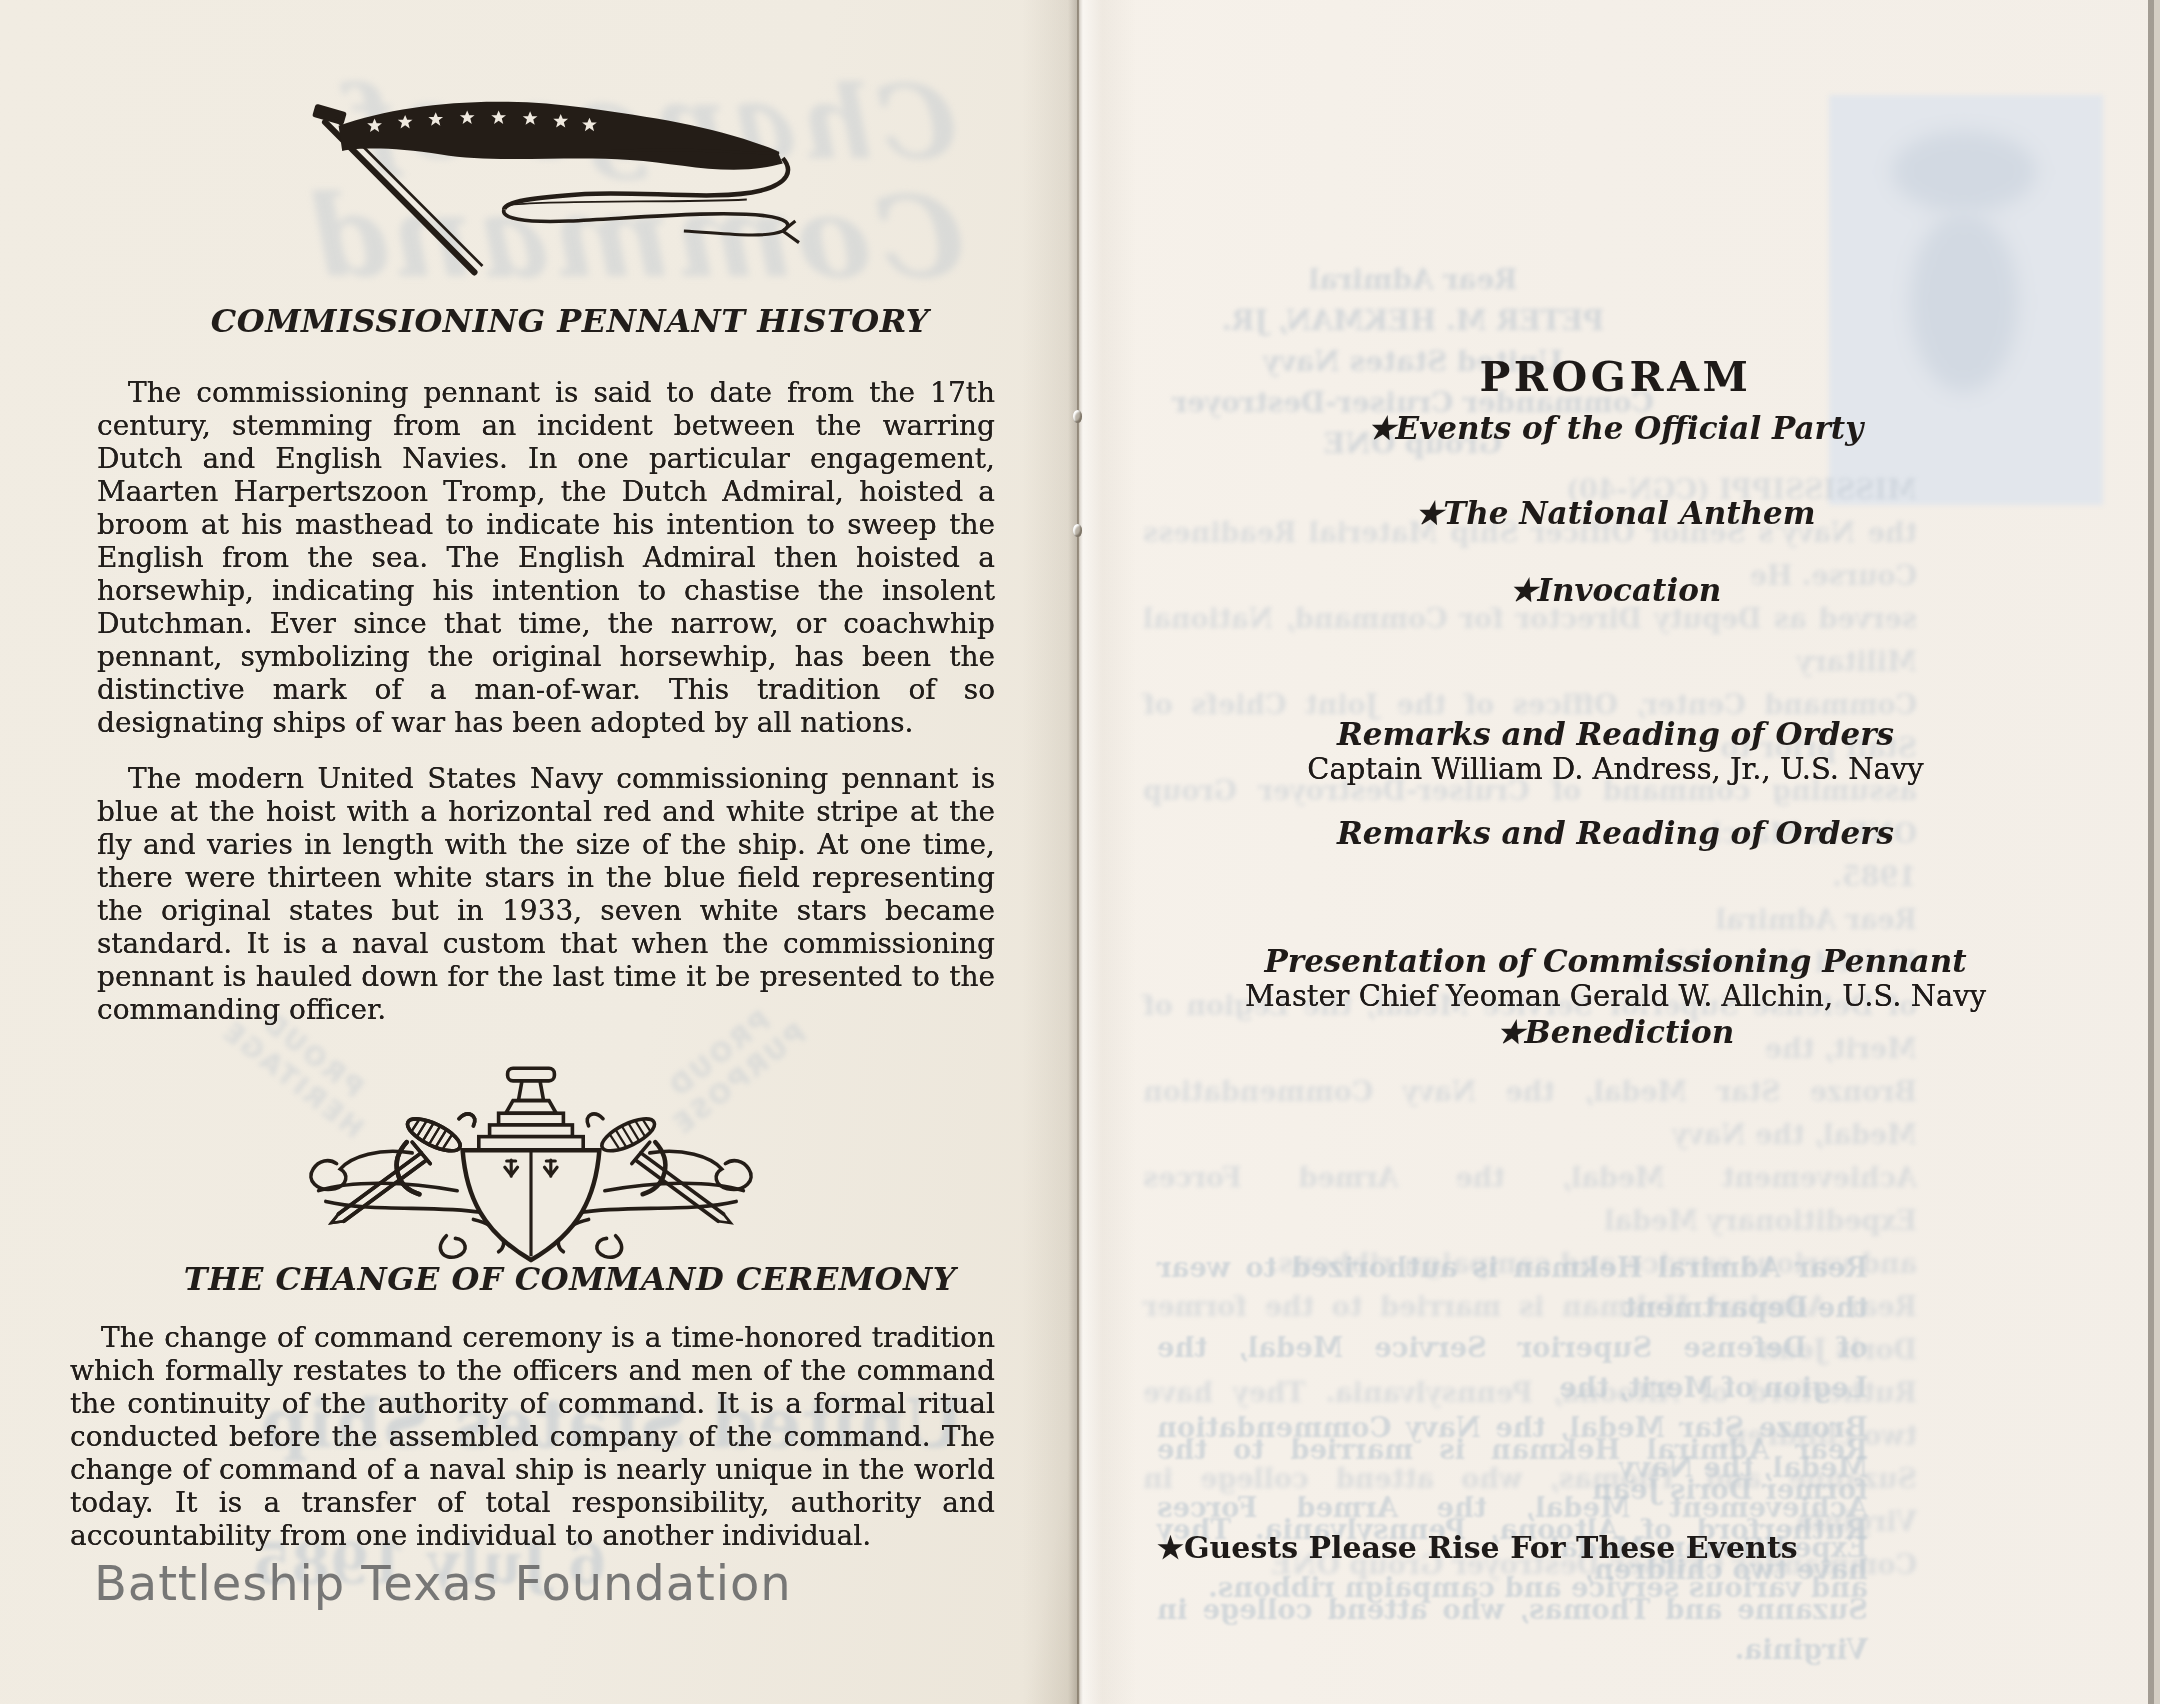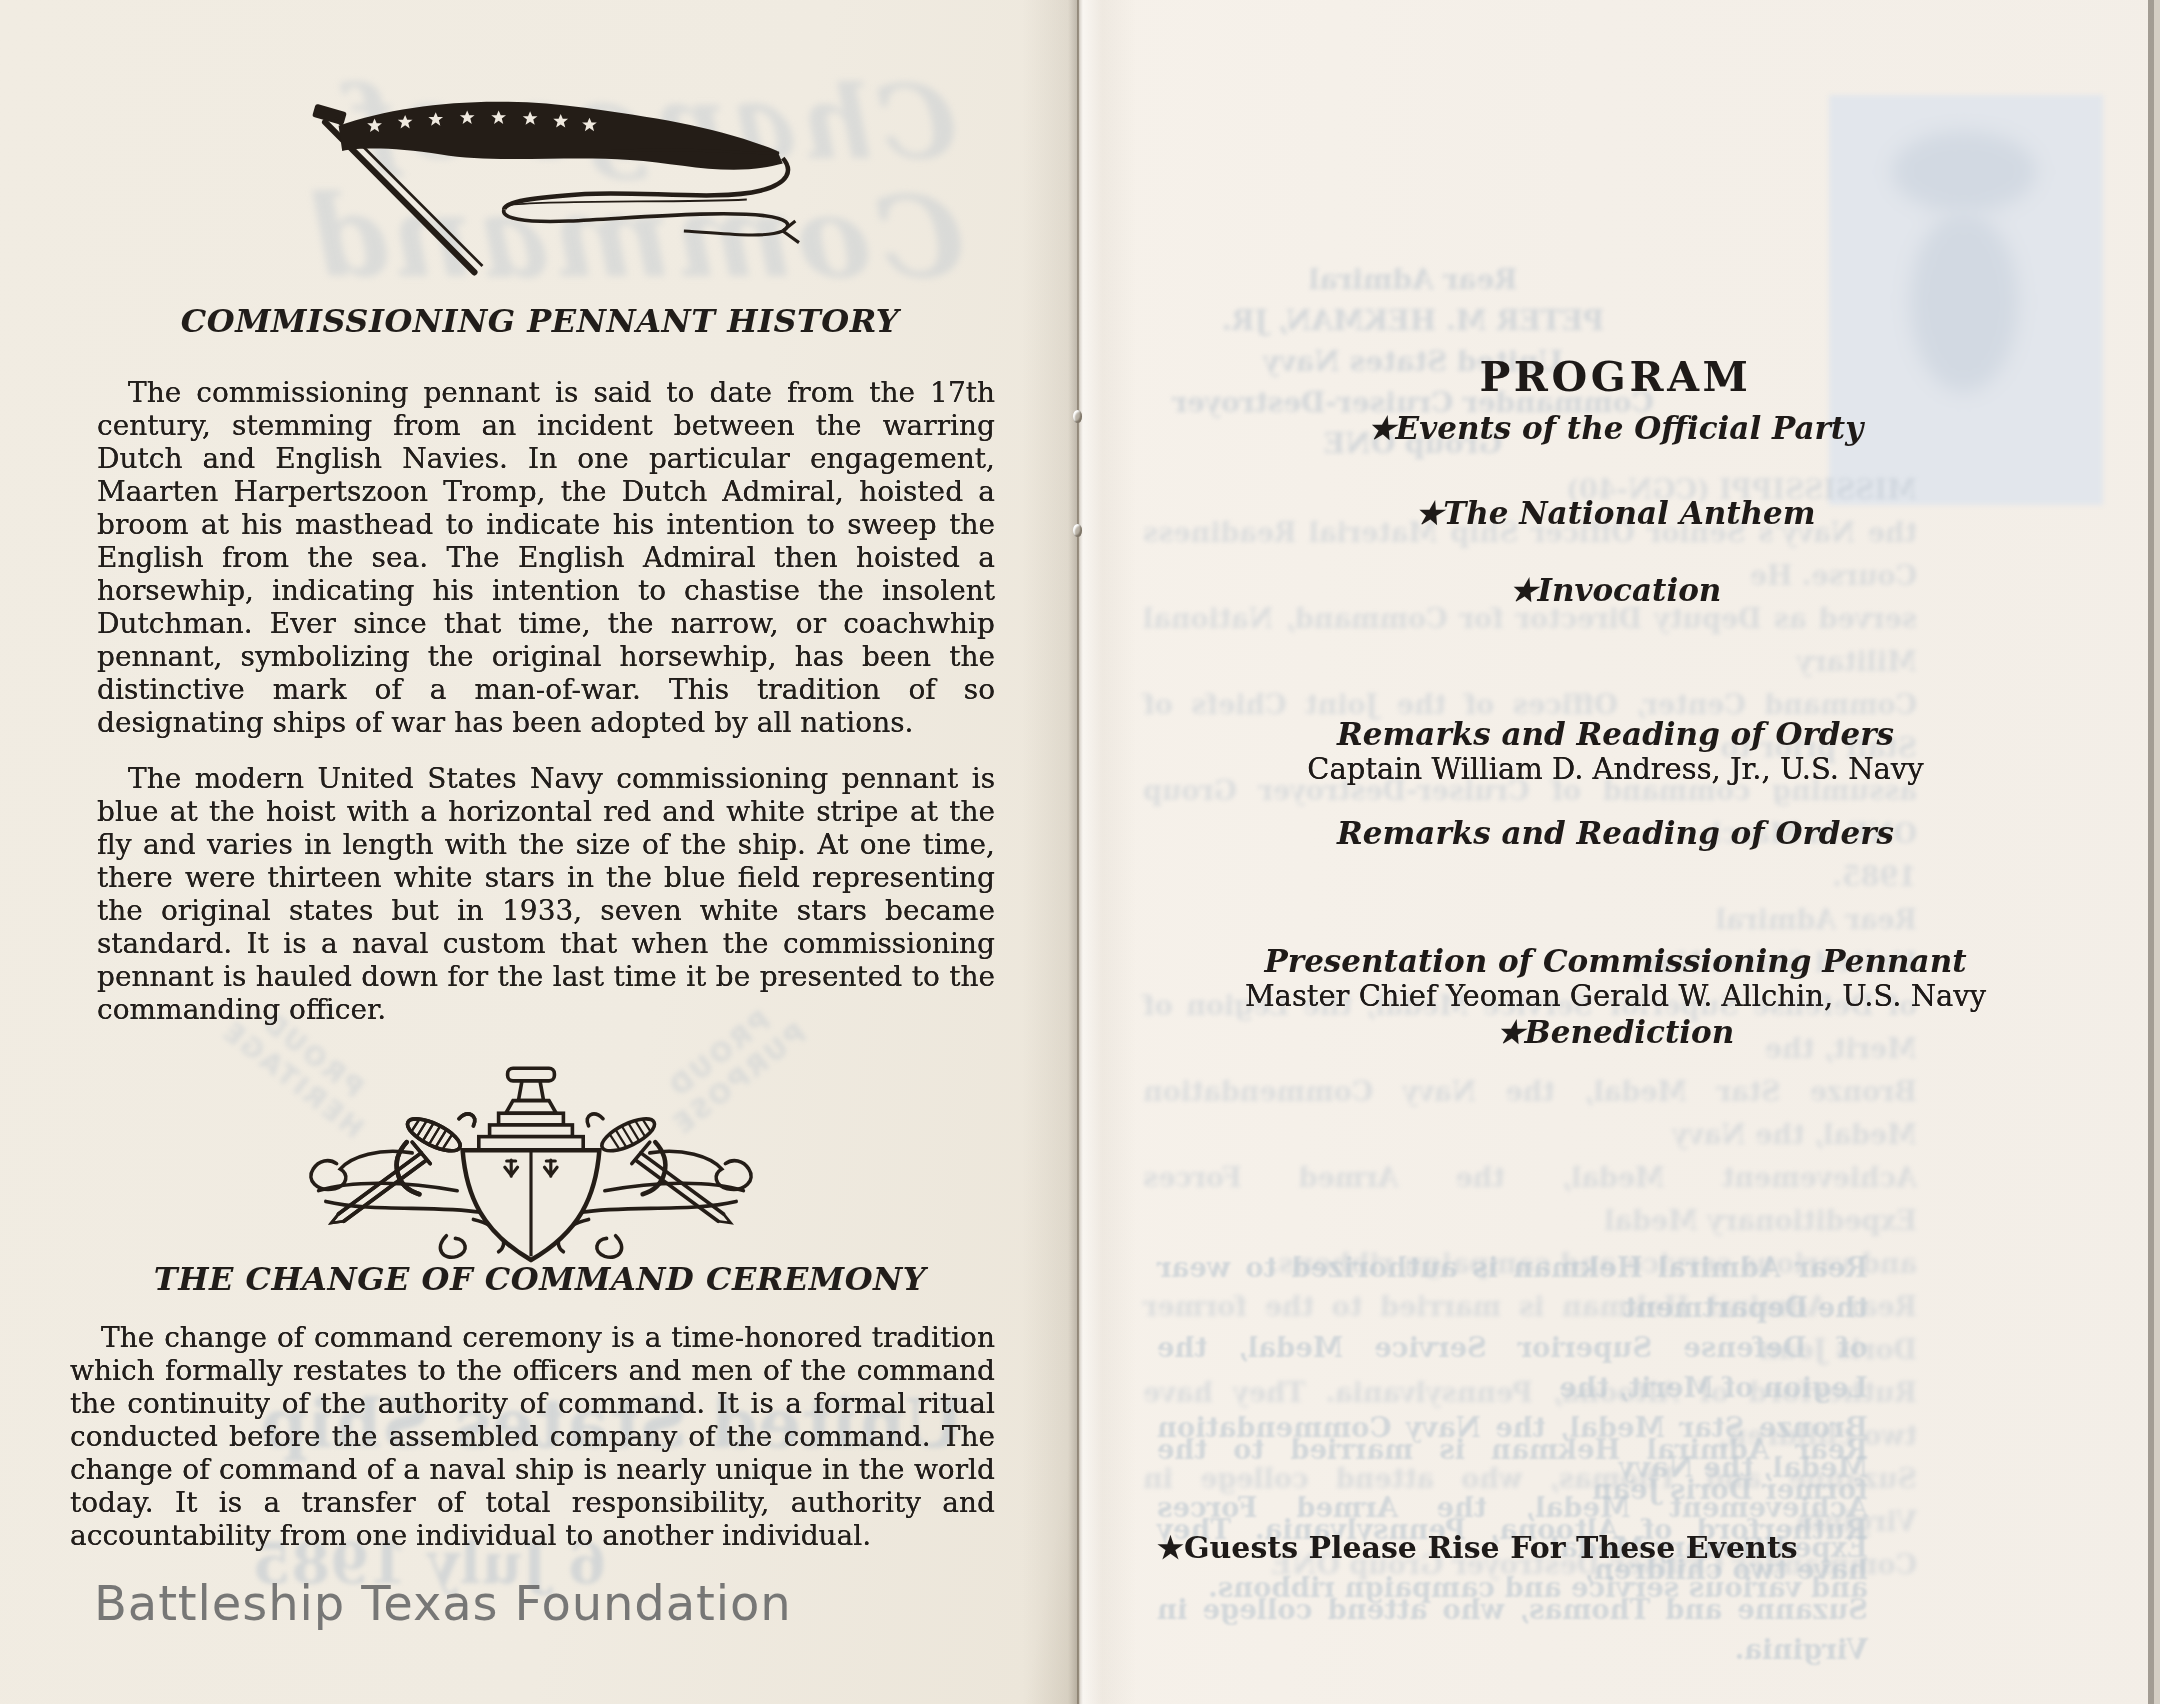--- a/index.html
+++ b/index.html
@@ -11,21 +11,21 @@
   .page-right{left:1080px;width:1172px;background:linear-gradient(92deg,#f6f1ea 0%,#f4efe8 40%,#f3eee7 94%,#e8e2d8 100%);padding-left:48px;}
   .gutter{position:absolute;left:1022px;top:0;width:115px;height:1705px;z-index:5;pointer-events:none;
           background:linear-gradient(90deg,rgba(0,0,0,0) 0%,rgba(95,82,60,.10) 40%,rgba(70,58,42,.28) 48%,rgba(255,255,255,.35) 53%,rgba(120,105,80,.06) 70%,rgba(0,0,0,0) 100%);}
   .crease{position:absolute;left:1077px;top:0;width:1.8px;height:1705px;background:rgba(90,78,60,.45);z-index:6;}
   .stitch{position:absolute;width:9px;height:12.6px;border-radius:50%;background:#b9b2a6;box-shadow:inset -1.8px -1.8px 1.8px rgba(80,70,55,.6), inset 1.8px 1.8px 1.8px #fff;z-index:7;}
   .page-edge-right{position:absolute;left:2148px;top:0;width:6.3px;height:1705px;background:#5f594f;opacity:.55;z-index:8;}
   .page-edge-outer{position:absolute;left:2154px;top:0;width:6.3px;height:1705px;background:#d4cec4;z-index:8;}
 
   
   .heading{position:absolute;left:0;width:100%;text-align:center;font-style:italic;font-weight:700;
-           font-size:32px;letter-spacing:0.5px;color:#211d1a;z-index:3;}
+           font-size:32px;letter-spacing:0.5px;color:#211d1a;z-index:3;padding-left:30px;}
   .paras{position:absolute;z-index:3;color:#221e1b;}
   .paras p{margin:0 0 23.4px 0;font-size:28px;line-height:33px;text-align:justify;text-indent:31px;
            text-shadow:0 0 0.5px #221e1b;}
   .soft{filter:blur(0.5px);}
   .watermark{position:absolute;z-index:4;font-family:"DejaVu Sans","Liberation Sans",sans-serif;
              font-size:48px;color:rgba(108,108,108,.92);letter-spacing:0.9px;}
 
   .program-title{position:absolute;left:36px;width:999px;text-align:center;font-weight:700;
                  font-size:41px;letter-spacing:3.6px;color:#1e1a18;z-index:3;}
   .program-list{position:absolute;left:36px;top:0;width:999px;height:1260px;z-index:3;}
@@ -151,21 +151,21 @@
         <path d="M238,112 L238,130 M231,120 L238,129 L245,120 M233,113 L243,113"></path>
         <path d="M282,112 L282,130 M275,120 L282,129 L289,120 M277,113 L287,113"></path>
       </g>
     </svg>
 
     <div class="heading" style="top:1260px;">THE CHANGE OF COMMAND CEREMONY</div>
     <div class="paras soft" id="sec2-paras" style="left:70px;top:1321px;width:925px;">
         <p>The change of command ceremony is a time-honored tradition which formally restates to the officers and men of the command the continuity of the authority of command.  It is a formal ritual conducted before the assembled company of the command.  The change of command of a naval ship is nearly unique in the world today.  It is a transfer of total responsibility, authority and accountability from one individual to another individual.</p>
       </div>
 
-    <div class="watermark" style="left:94px;top:1555px;margin-top:20px;">Battleship Texas Foundation</div>
+    <div class="watermark" style="left:94px;top:1555px;">Battleship Texas Foundation</div>
   </div>
 
   <div class="page page-right">
 
     <div class="gphoto" style="left:749px;top:95px;width:274px;height:410px;">
       <div class="blob" style="left:63px;top:36px;width:144px;height:81px;"></div>
       <div class="blob" style="left:81px;top:117px;width:108px;height:180px;"></div>
     </div>
 
     <div class="ghost mirror gheader" id="ghost-header" style="left:81px;top:259px;font-size:28px;">

